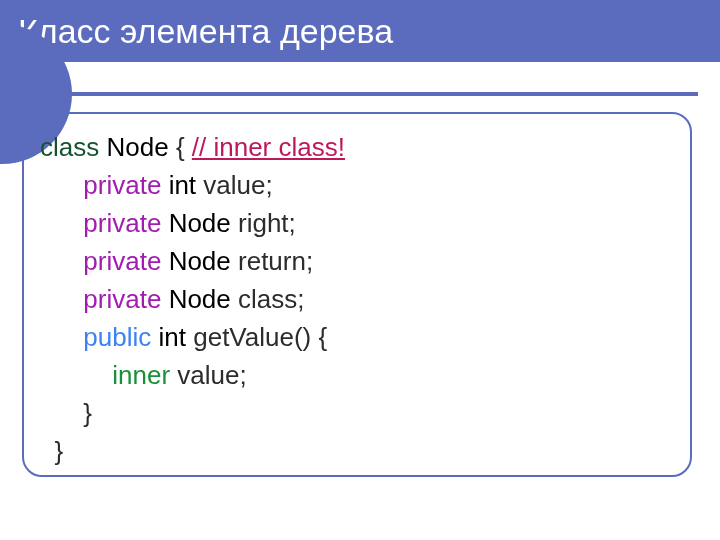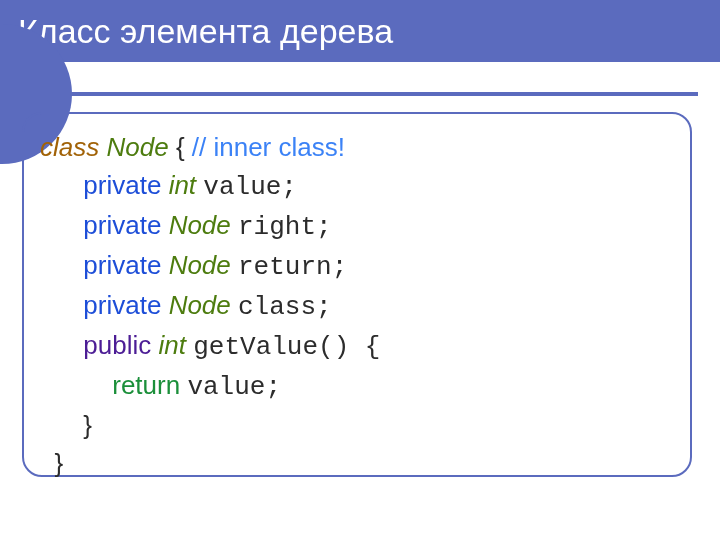--- a/index.html
+++ b/index.html
@@ -62,27 +62,27 @@
     box-sizing: border-box;
     padding: 14px 16px 14px 16px;
   }
   .code {
     font-family: Tahoma, Verdana, Arial, sans-serif;
     font-size: 26px;
     line-height: 38px;
     white-space: pre;
     color: #222222;
   }
-  .kw-class   { color: #a16207; font-style: italic; }  
-  .kw-private { color: #1d4ed8; }
-  .kw-public  { color: #4c1d95; }
+  .kw-class   { color: #14532d; }  
+  .kw-private { color: #a21caf; }
+  .kw-public  { color: #3b82f6; }
   .kw-return  { color: #1B8F3A; }  
-  .type       { color: #4d7c0f; font-style: italic; }  
-  .comment    { color: #3b82f6; }  
-  .plain      { color: #2c2c2c; font-family: Liberation Mono, monospace; }
+  .type       { color: #000000; }  
+  .comment    { color: #be185d; text-decoration: underline; }  
+  .plain      { color: #2c2c2c; }
   .brace      { color: #2c2c2c; }
 </style>
 </head>
 <body>
 
 <div class="slide">
 
   <div class="title-bar">
     <div class="title-text">Класс элемента дерева</div>
   </div>
@@ -90,18 +90,18 @@
   <div class="accent-circle"></div>
   <div class="rule"></div>
 
   <div class="content-card">
     <div class="code"><span class="kw-class">class</span> <span class="type">Node</span> <span class="brace">{</span> <span class="comment">// inner class!</span>
 <span>      </span><span class="kw-private">private</span> <span class="type">int</span> <span class="plain">value;</span>
 <span>      </span><span class="kw-private">private</span> <span class="type">Node</span> <span class="plain">right;</span>
 <span>      </span><span class="kw-private">private</span> <span class="type">Node</span> <span class="plain">return;</span>
 <span>      </span><span class="kw-private">private</span> <span class="type">Node</span> <span class="plain">class;</span>
 <span>      </span><span class="kw-public">public</span> <span class="type">int</span> <span class="plain">getValue() {</span>
-<span>          </span><span class="kw-return">return</span> <span class="plain">value;</span>
+<span>          </span><span class="kw-return">inner</span> <span class="plain">value;</span>
 <span>      </span><span class="brace">}</span>
   <span class="brace">}</span></div>
   </div>
 
 </div>
 
 </body></html>

